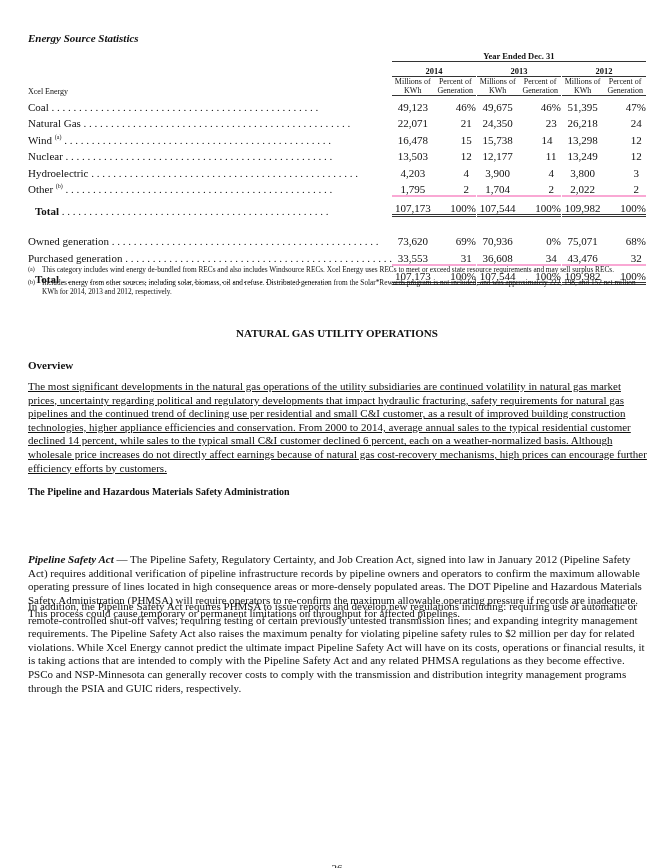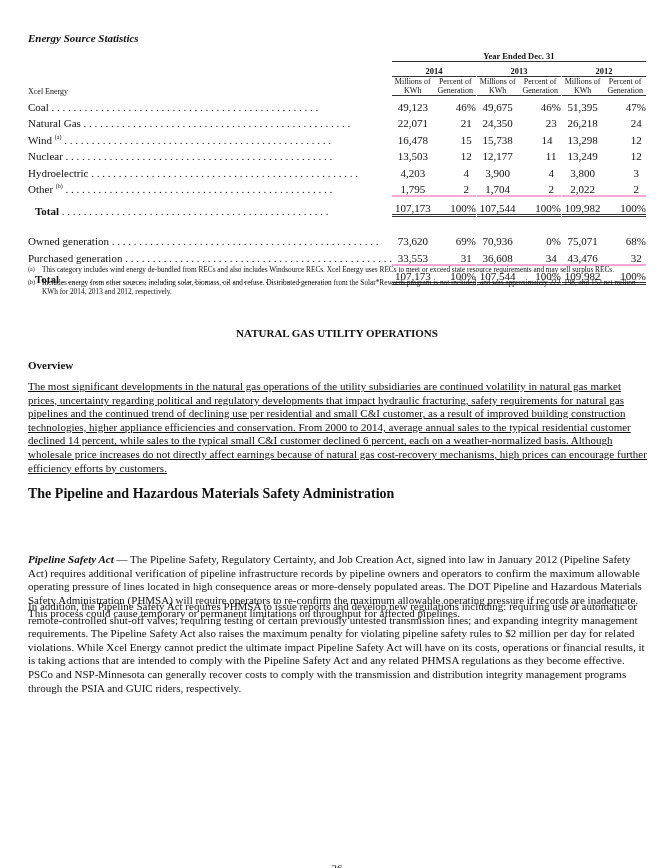--- a/index.html
+++ b/index.html
@@ -46,21 +46,21 @@
   .fn { display: flex; margin-bottom: 3px; }
   .fn-mark { width: 14px; flex: none; font-size: 6px; vertical-align: top; }
   .fn-text { flex: 1; }
   .center-head {
     position: absolute; left: 0; width: 618px; top: 327px; text-align: center;
     font-size: 11px; font-weight: bold;
   }
   .h-overview { position: absolute; left: 0; top: 359px; font-size: 11px; font-weight: bold; }
   .p { position: absolute; left: 0; width: 620px; font-size: 11px; line-height: 13.6px; text-align: left; }
   .p1 { top: 380px; text-decoration: underline; }
-  .h-phmsa { position: absolute; left: 0; top: 486px; font-size: 14px; font-weight: bold; }
+  .h-phmsa { position: absolute; left: 0; top: 486px; font-size: 10px; font-weight: bold; }
   .p2 { top: 513px; margin-top: 40px; }
   .p3 { top: 600px; }
   .p2 .lead { font-weight: bold; font-style: italic; }
   .pagenum { position: absolute; left: 0; width: 618px; top: 862px; text-align: center; font-size: 11px; }
 </style>
 </head>
 <body>
 
 <div class="page">
 

